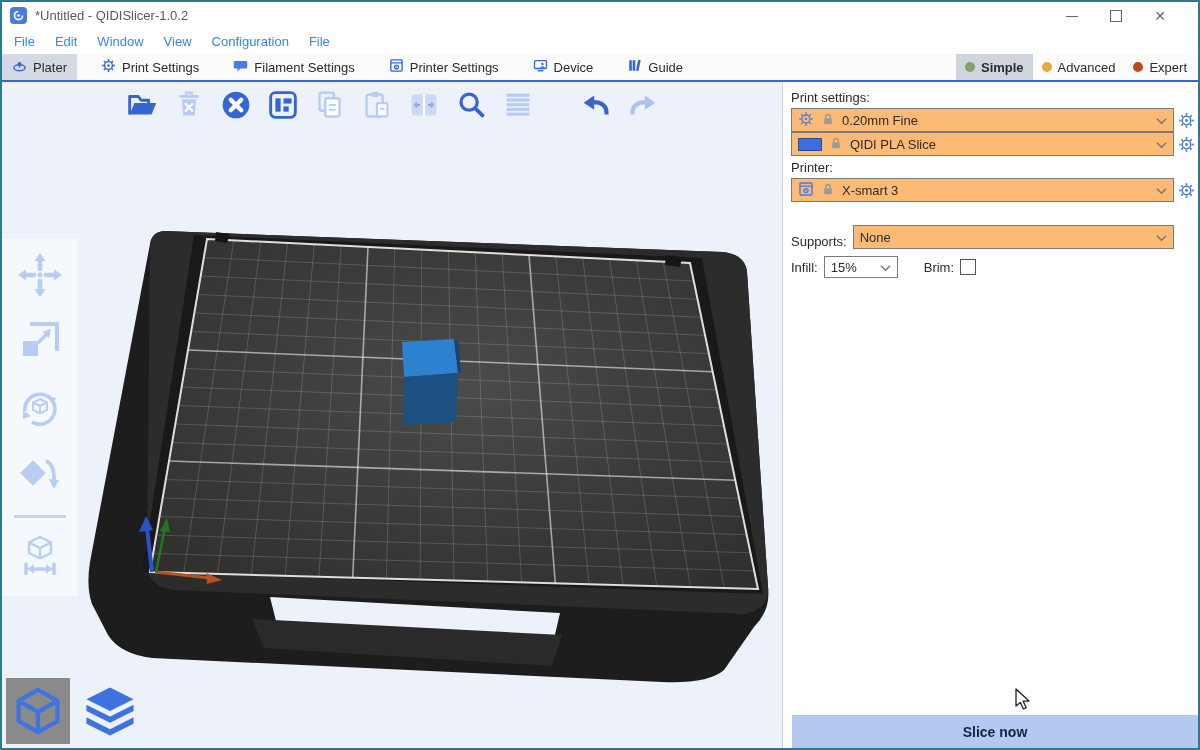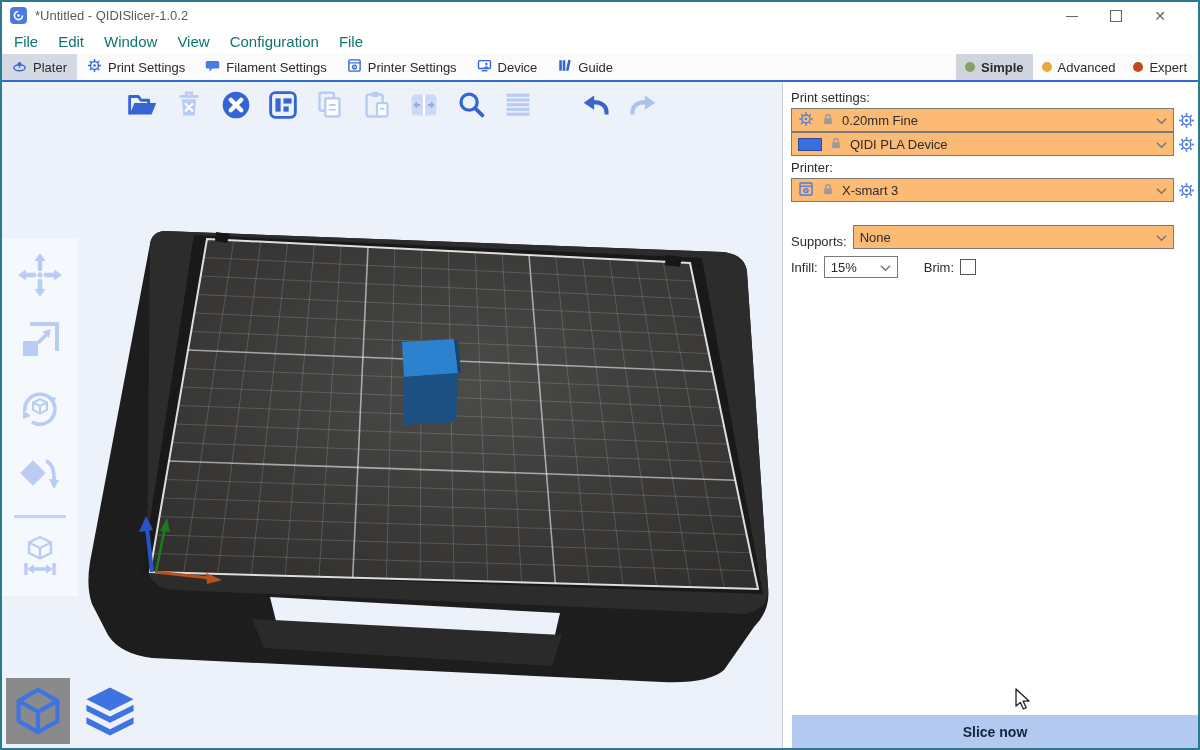--- a/index.html
+++ b/index.html
@@ -13,24 +13,24 @@
   .app-icon{width:17px;height:17px;border-radius:4px;background:#4a7be0;display:flex;
             align-items:center;justify-content:center;margin-right:8px;}
   .title-text{font-size:13px;color:#5a5a5a;}
   .win-controls{margin-left:auto;display:flex;align-items:center;height:100%;}
   .win-btn{width:44px;height:100%;display:flex;align-items:center;justify-content:center;color:#666;}
   .glyph-min{width:12px;border-bottom:1px solid #666;height:1px;display:block;}
   .glyph-max{width:10px;height:10px;border:1px solid #666;display:block;}
   .glyph-close{font-size:14px;line-height:1;color:#666;}
   
   .menubar{height:25px;flex:0 0 25px;display:flex;align-items:center;padding:0 2px;background:#fff;}
-  .menu-item{font-size:15px;color:#0f766e;padding:3px 10px;}
+  .menu-item{font-size:13px;color:#3b82f6;padding:3px 10px;}
   
   .tabbar{height:26px;flex:0 0 26px;display:flex;align-items:stretch;background:#fbfbfb;
-          border-bottom:2px solid #2e6bd5;box-sizing:content-box;}
+          border-bottom:2px solid #2e6bd5;box-sizing:content-box;gap:14px;}
   .tab{display:flex;align-items:center;gap:6px;padding:0 10px;font-size:13px;color:#2b2b2b;}
   .tab.selected{background:#d5d9e3;}
   .mode-group{margin-left:auto;display:flex;align-items:stretch;padding-right:2px;}
   .mode{display:flex;align-items:center;gap:6px;padding:0 9px;font-size:13px;color:#2b2b2b;}
   .mode.selected{background:#d0d4dc;font-weight:bold;text-align:right;}
   .mode-dot{width:10px;height:10px;border-radius:50%;}
   
   .main{flex:1;display:flex;min-height:0;border-radius:24px;}
   .viewport{width:780px;flex:0 0 780px;position:relative;background:#edf1f9;overflow:hidden;}
   .scene{position:absolute;inset:0;}
@@ -511,21 +511,21 @@
 
       <div class="combo-row">
         <div class="combo">
           <span class="swatch" style="background: rgb(59, 110, 222);"></span>
           <span>
             <svg width="14" height="14" viewBox="0 0 20 20">
               <rect x="4.5" y="9" width="11" height="8.5" rx="1.5" fill="#9a9a9a"></rect>
               <path d="M6.8 9 V6.8 a3.2 3.2 0 0 1 6.4 0 V9" fill="none" stroke="#9a9a9a" stroke-width="2"></path>
             </svg>
           </span>
-          <span class="combo-text">QIDI PLA Device</span>
+          <span class="combo-text">QIDI PLA Slice</span>
           <span class="chev">
             <svg width="11" height="8" viewBox="0 0 12 8">
                 <polyline points="1,1.5 6,6.5 11,1.5" fill="none" stroke="#777" stroke-width="1.6"></polyline>
               </svg>
           </span>
         </div>
         <span class="gear-col">
           <svg width="17" height="17" viewBox="0 0 20 20">
             <circle cx="10" cy="10" r="5" fill="none" stroke="#4a7be0" stroke-width="1.8"></circle>
             <circle cx="10" cy="10" r="1.7" fill="#4a7be0"></circle>

